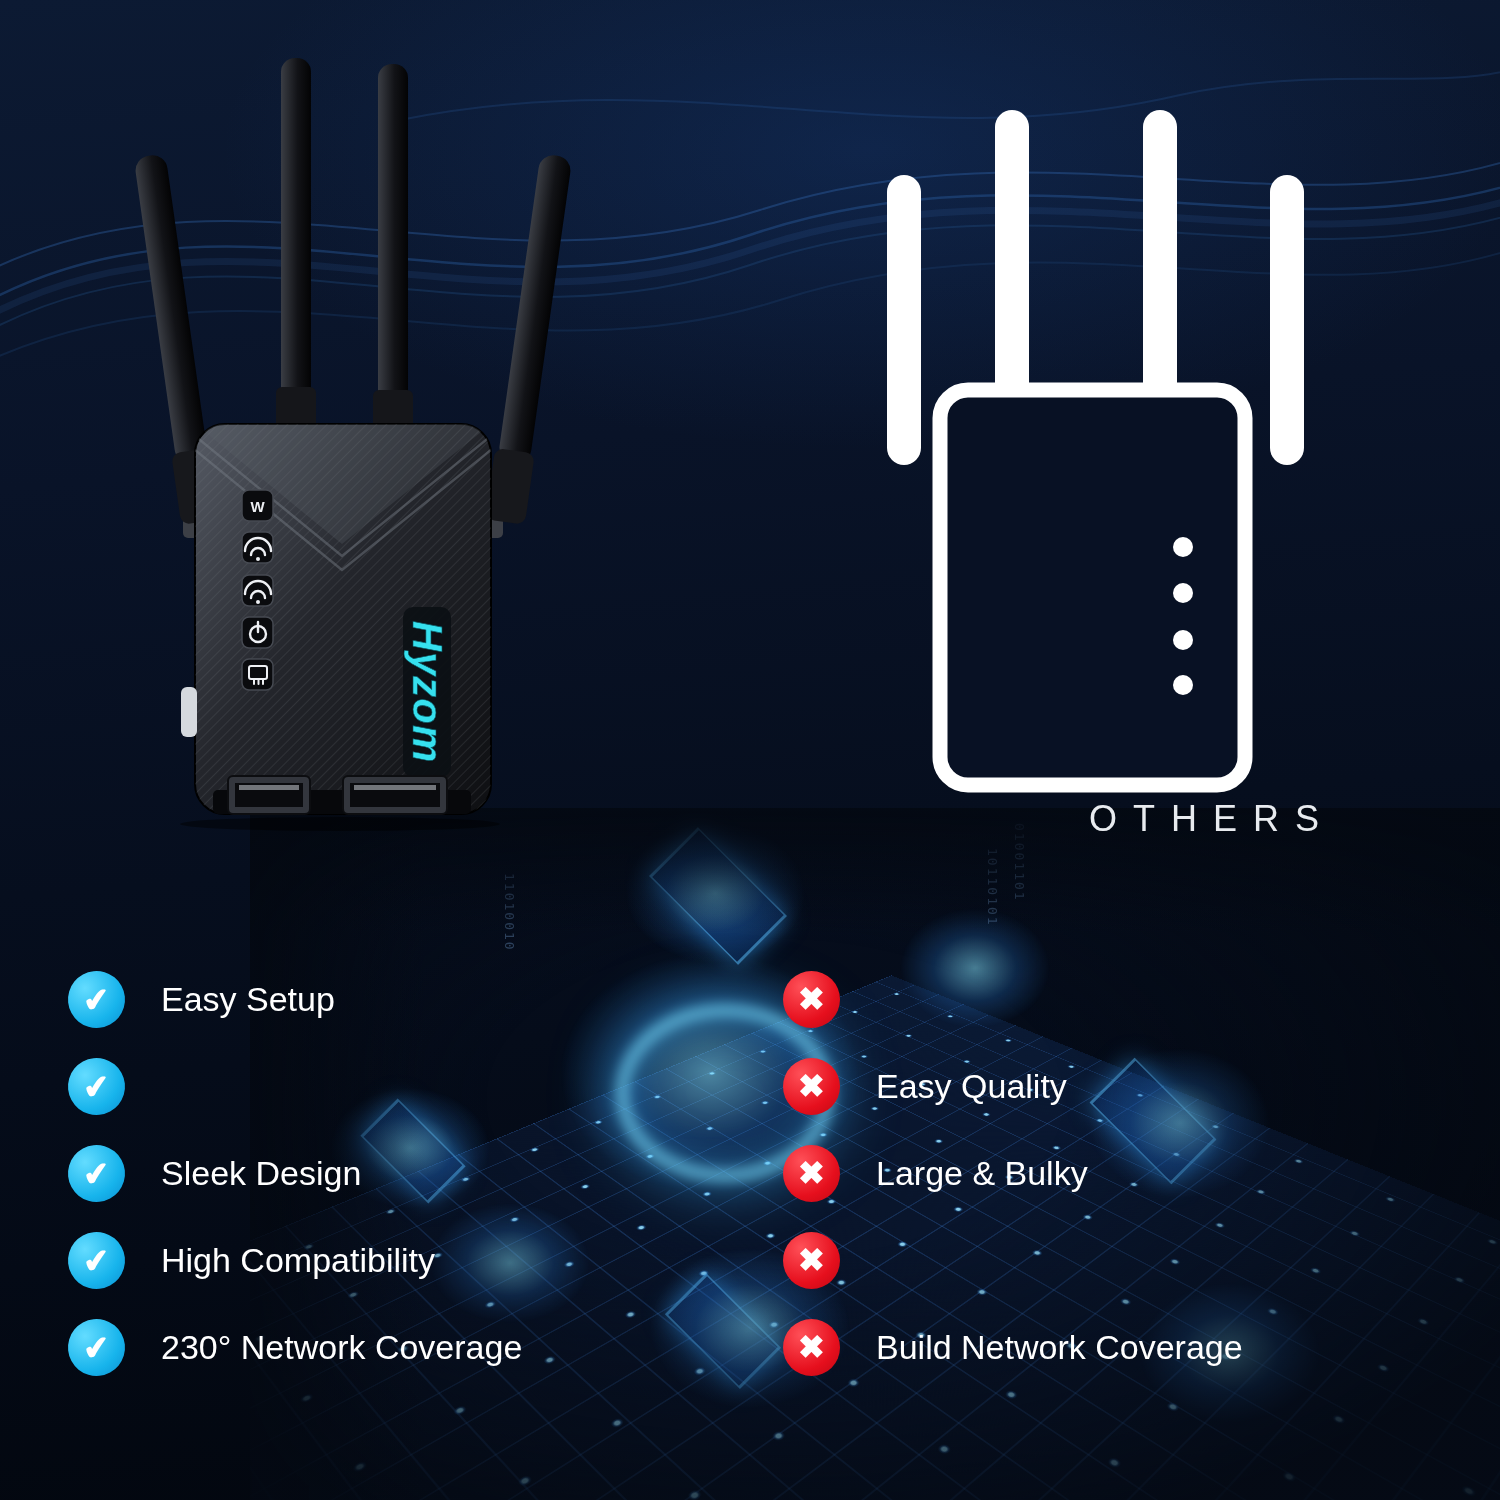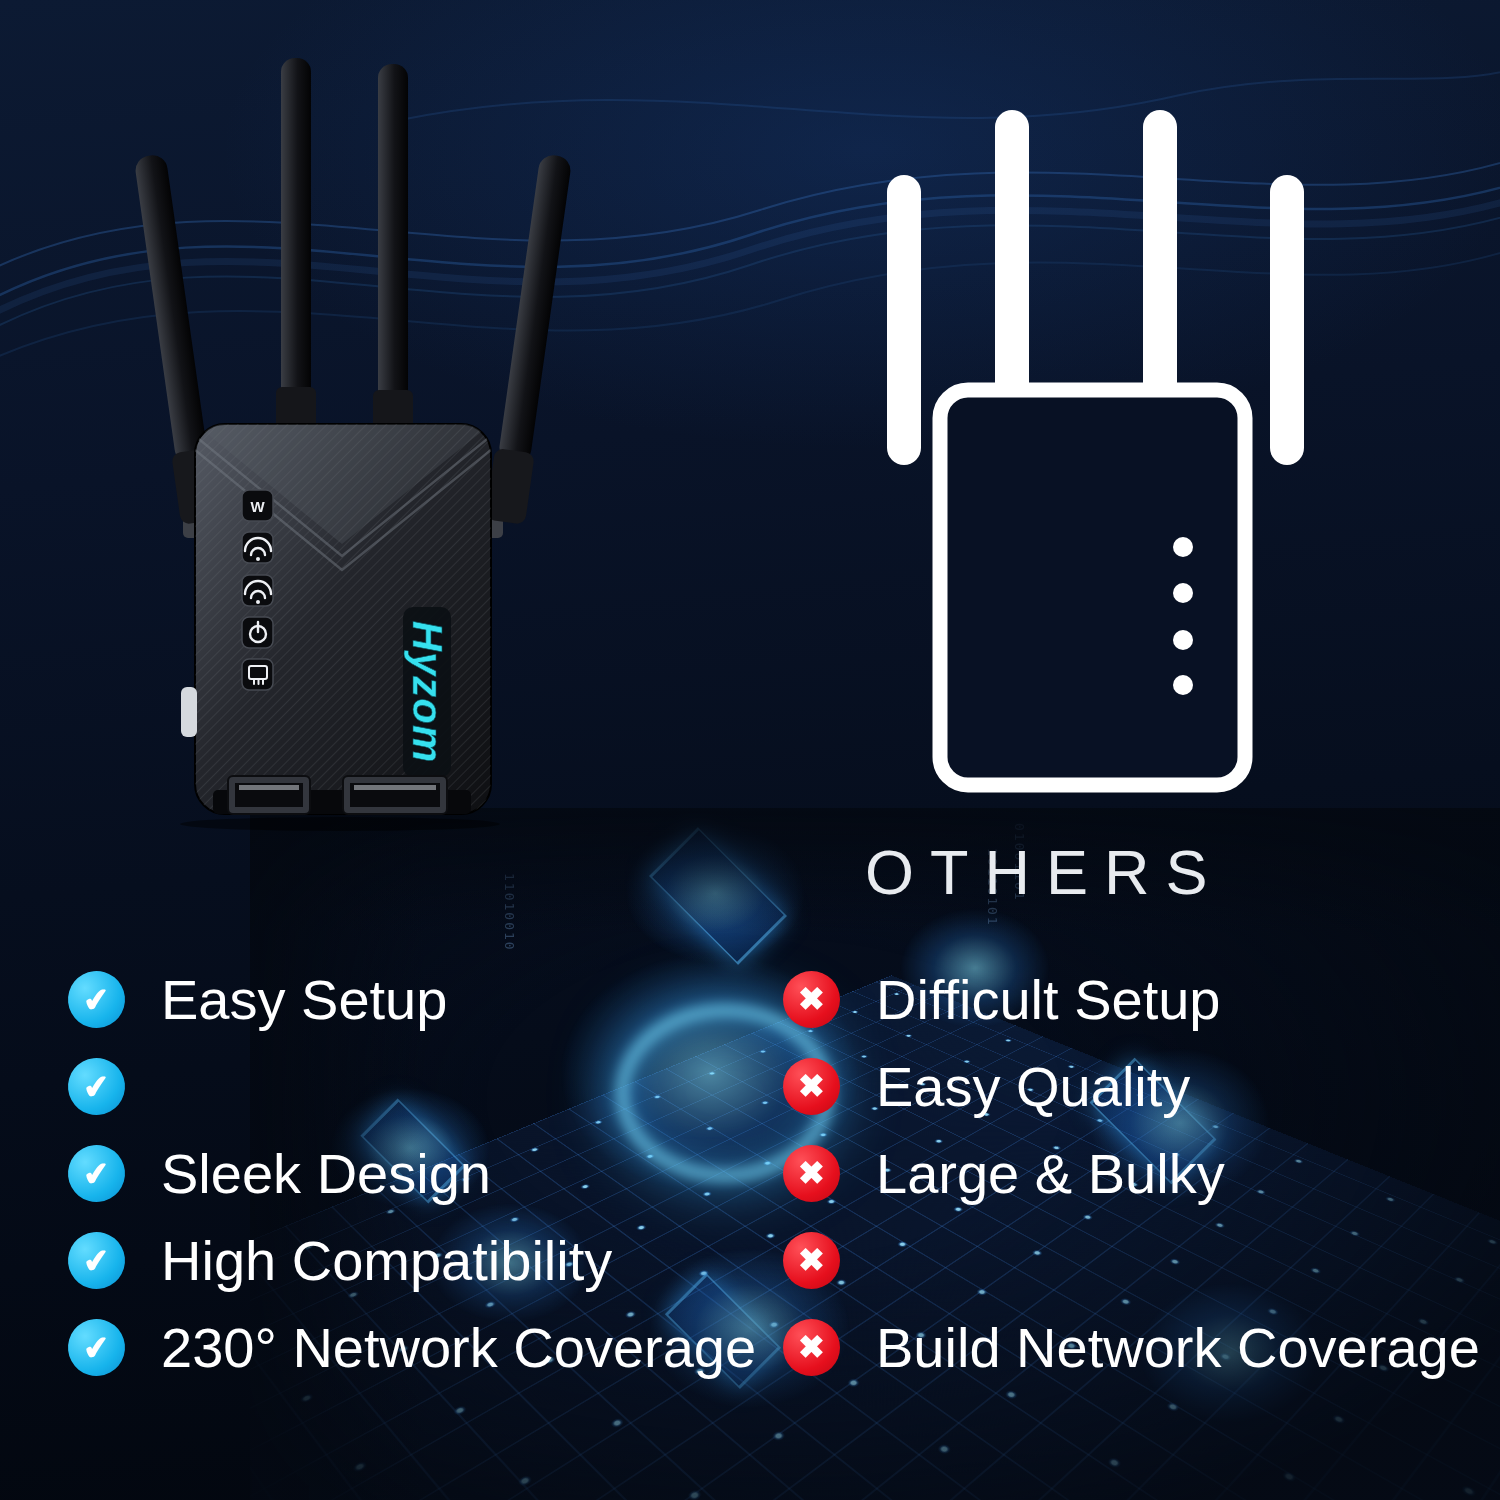--- a/index.html
+++ b/index.html
@@ -35,33 +35,33 @@
     font-size:13px;letter-spacing:2px;writing-mode:vertical-rl;}
   .circuit-fade{position:absolute;inset:0;
     background:
       linear-gradient(90deg, rgba(4,9,18,.8), transparent 14%),
       linear-gradient(180deg, rgba(4,9,18,.85) 0%, rgba(4,9,18,0) 18%),
       radial-gradient(ellipse at 42% 42%, rgba(4,9,18,0) 28%, rgba(4,9,18,.88) 82%);}
 
   
   .device{position:absolute;left:85px;top:52px;z-index:3;}
   .generic{position:absolute;left:865px;top:100px;z-index:3;}
-  .others-label{position:absolute;left:865px;top:836px;width:470px;text-align:left;
-    font-size:63px;letter-spacing:16px;color:#e8ebef;z-index:4;}
+  .others-label{position:absolute;left:865px;top:798px;width:470px;text-align:right;
+    font-size:36px;letter-spacing:16px;color:#e8ebef;z-index:4;}
 
   
   .features{position:absolute;top:968px;z-index:6;}
   .features.pros{left:68px;}
   .features.cons{left:783px;}
   .row{display:flex;align-items:center;height:62px;margin-bottom:25px;gap:36px;}
   .badge{width:57px;height:57px;border-radius:50%;flex:0 0 57px;display:flex;align-items:center;
     justify-content:center;color:#fff;font-size:32px;font-weight:700;line-height:1;}
   .badge.check{background:radial-gradient(circle at 32% 28%, #63dcff, #17b4ec 62%, #0a8fd2);transform:rotate(-6deg);}
   .badge.cross{background:radial-gradient(circle at 32% 28%, #ff5058, #e60f1d 62%, #bf0713);}
-  .label{font-size:56px;font-weight:500;color:#fff;white-space:nowrap;}
+  .label{font-size:34px;font-weight:500;color:#fff;white-space:nowrap;}
 </style>
 </head>
 <body>
 
 <div class="stage">
 
   <svg class="waves" width="1500" height="500" viewBox="0 0 1500 500">
     <g fill="none">
       <path d="M-10,270 C240,150 480,300 760,210 C1040,120 1280,230 1510,160" stroke="#3a7ace" stroke-opacity=".30" stroke-width="2"></path>
       <path d="M-10,300 C240,170 470,330 750,235 C1030,140 1270,255 1510,185" stroke="#2d64ac" stroke-opacity=".38" stroke-width="2.5"></path>
@@ -230,21 +230,20 @@
     </div>
     <div class="row">
       <span class="badge check">✔</span>
       <span class="label">230° Network Coverage</span>
     </div>
   </div>
 
   <div class="features cons">
     <div class="row">
       <span class="badge cross">✖</span>
-      <span class="label">Difficult Setup</span>
     </div>
     <div class="row">
       <span class="badge cross">✖</span>
       <span class="label">Easy Quality</span>
     </div>
     <div class="row">
       <span class="badge cross">✖</span>
       <span class="label">Large &amp; Bulky</span>
     </div>
     <div class="row">

